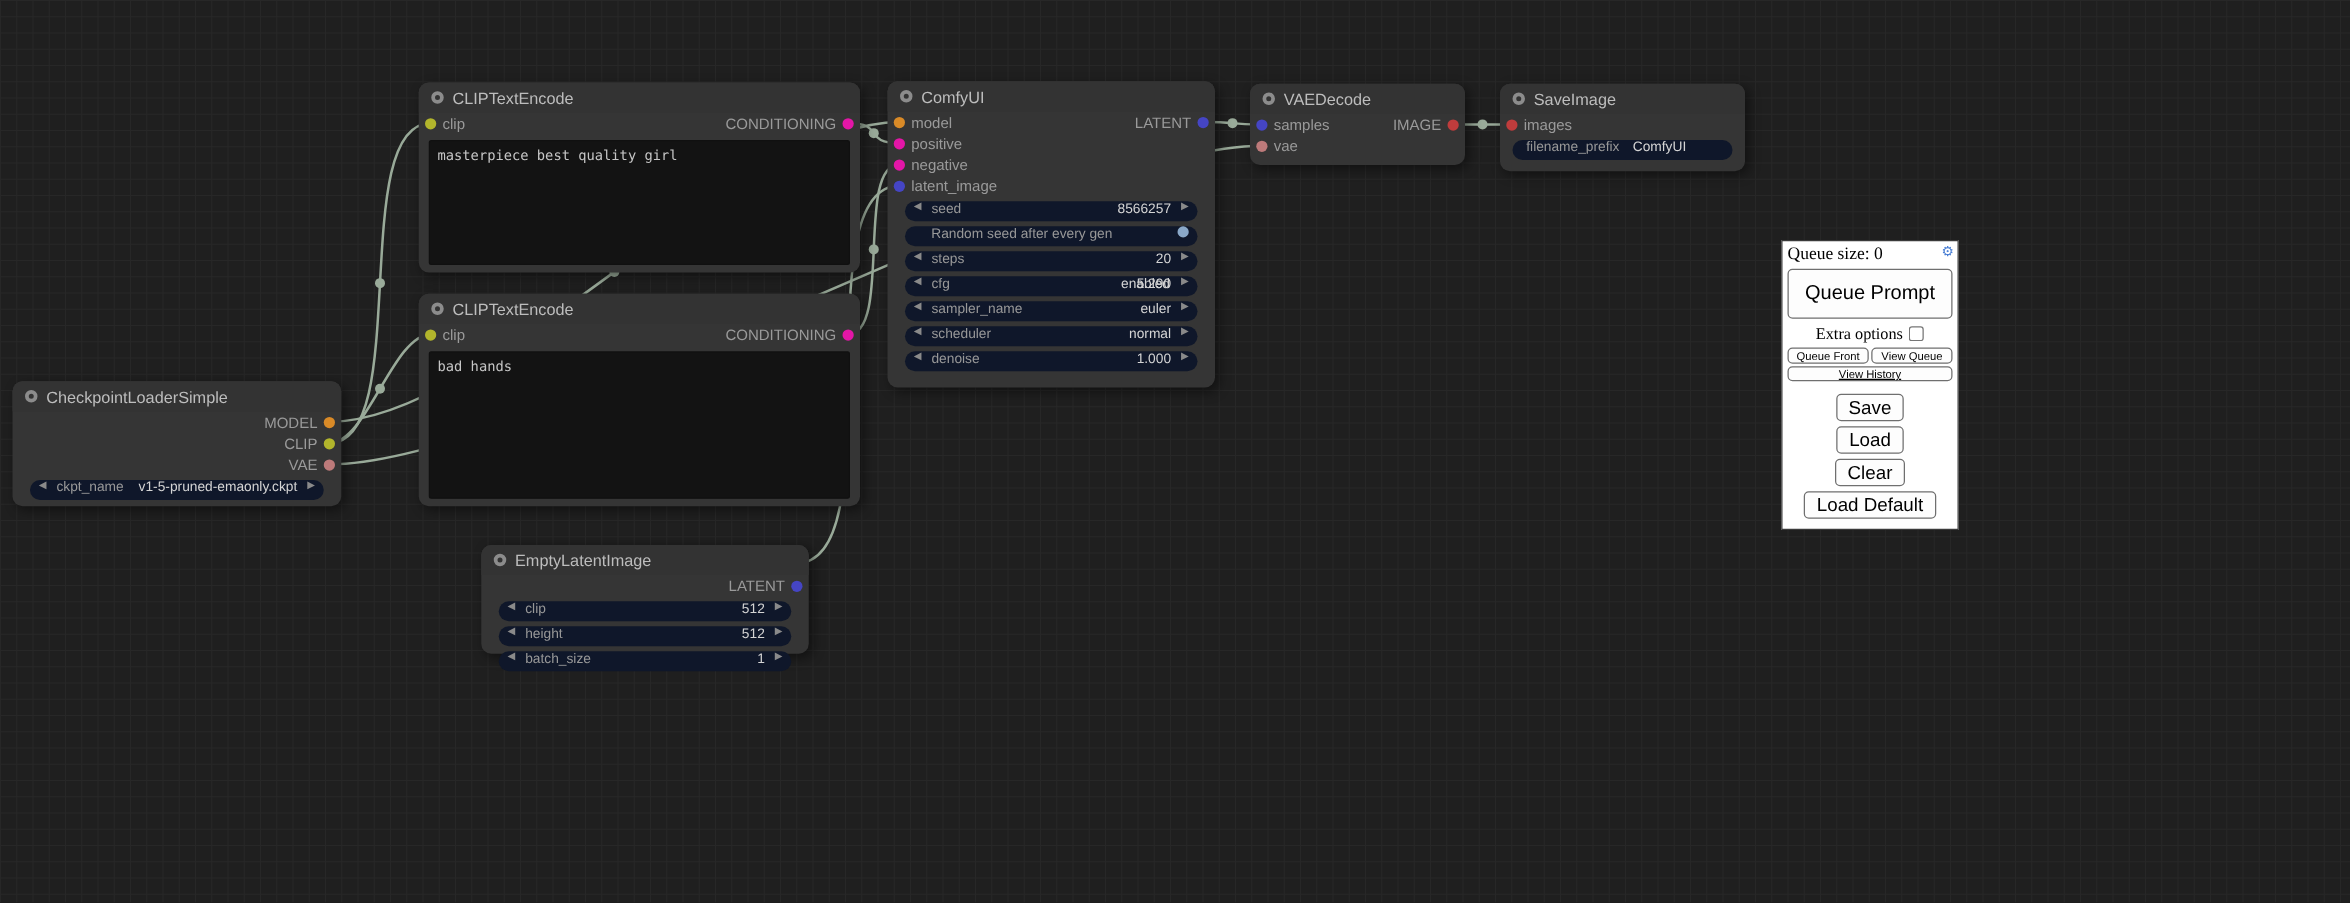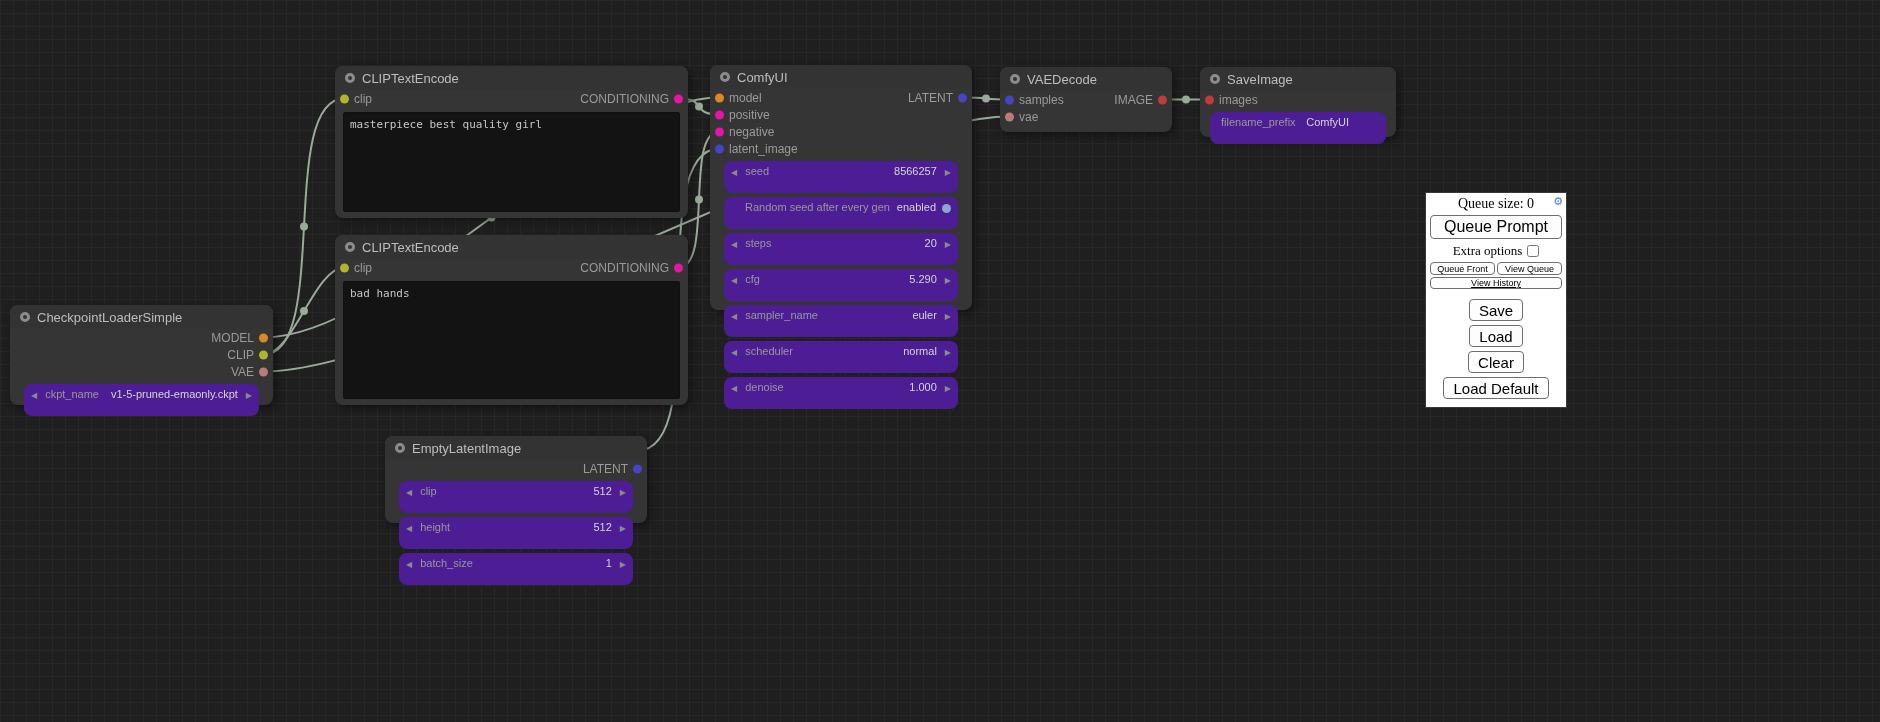--- a/index.html
+++ b/index.html
@@ -48,23 +48,23 @@
     width: 9px; height: 9px; border-radius: 50%;
     background: #888;
   }
   .slot-dot.in  { left: 5px; }
   .slot-dot.out { right: 5px; }
   .in-label  { position: absolute; left: 19px;  top: 50%; transform: translateY(-50%); color: #9a9a9a; font-size: 12px; white-space: nowrap; }
   .out-label { position: absolute; right: 19px; top: 50%; transform: translateY(-50%); color: #9a9a9a; font-size: 12px; white-space: nowrap; }
 
   .widget {
     height: 16px; margin: 4px 14px 0;
-    background: #4c1d95; border-radius: 8px;
-    display: flex; align-items: flex-end;
-    padding: 16px 7px;
+    background: #0f172a; border-radius: 8px;
+    display: flex; align-items: flex-start;
+    padding: 0 7px;
     font-size: 11px; color: #989898;
     cursor: pointer;
   }
   .widget .arrow { font-size: 8px; color: #8a8a8a; line-height: 1; flex: 0 0 auto; }
   .widget .wlabel { margin-left: 8px; white-space: nowrap; }
   .widget .wvalue { margin-left: auto; margin-right: 8px; color: #d4d4d4; white-space: nowrap; }
   .widget.toggle .wlabel { margin-left: 14px; }
   .widget.toggle .wvalue { margin-right: 6px; margin-top: 40px; }
   .toggle-dot { width: 9px; height: 9px; border-radius: 50%; flex: 0 0 auto; }
   .widget.plain .wvalue { margin-right: 30px; }
@@ -82,28 +82,28 @@
   
   #menu {
     position: absolute; left: 1425px; top: 192px; width: 142px; z-index: 2;
     background: #ffffff;
     border: 1px solid #3a3a3a;
     padding: 2px 4px 6px;
     display: flex; flex-direction: column; align-items: center;
     font-family: "Liberation Serif", serif;
     color: #000;
   }
-  .menu-header { position: relative; width: 100%; text-align: center; font-size: 14px; padding: 1px 0 3px; }
+  .menu-header { position: relative; width: 100%; font-size: 14px; padding: 1px 0 3px; }
   .gear { position: absolute; right: -1px; top: 0; font-size: 11px; color: #4a7fd4; cursor: pointer; }
   #menu button {
     font-family: "Liberation Sans", sans-serif;
     background: #fdfdfd; border: 1px solid #6f6f6f; border-radius: 4px;
     color: #000; cursor: pointer;
   }
-  .queue-prompt { width: 132px; height: 24px; font-size: 16px; margin-bottom: 2px; }
+  .queue-prompt { width: 132px; height: 40px; font-size: 16px; margin-bottom: 2px; }
   .extra { display: flex; align-items: center; gap: 5px; font-size: 13px; margin: 2px 0 3px; }
   .extra input { width: 12px; height: 12px; }
   .btnrow { display: flex; width: 100%; gap: 2px; margin: 0 0 2px; }
   .btnrow button { flex: 1; font-size: 9px; height: 13px; padding: 0; border-radius: 3px; }
   .view-history { width: 100%; font-size: 9px; height: 12px; padding: 0; margin-bottom: 8px; border-radius: 3px; text-decoration: underline; }
   .mbtn { font-size: 15px; height: 22px; margin: 2px 0; padding: 0 9px; }
 </style>
 </head>
 <body>
 

